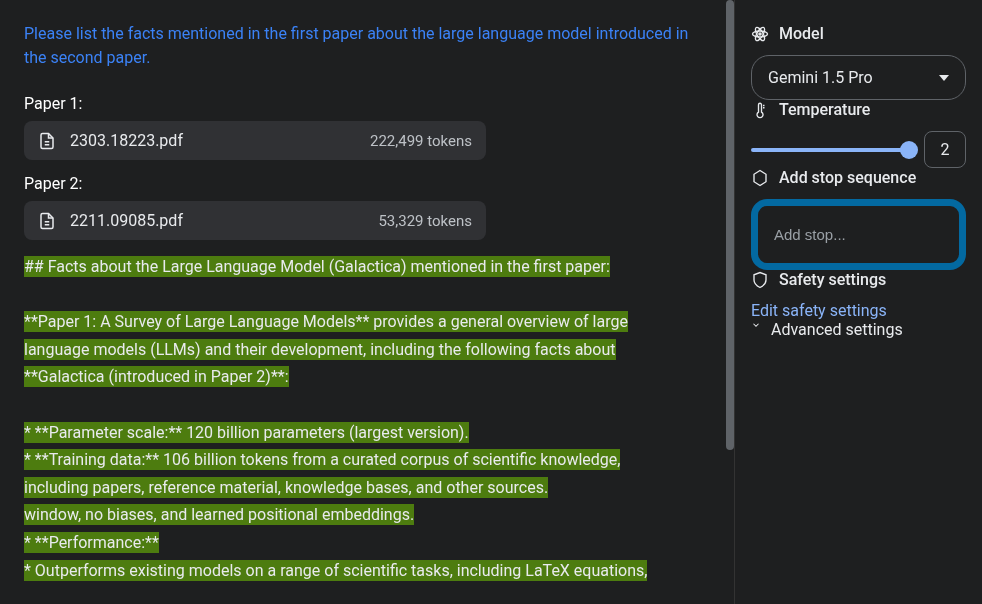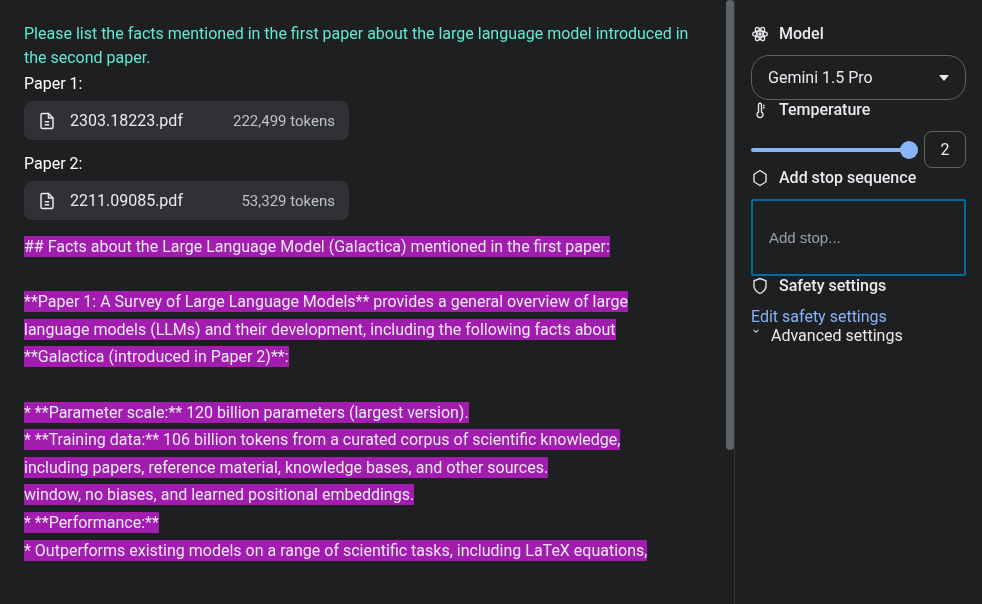--- a/index.html
+++ b/index.html
@@ -31,48 +31,48 @@
   background: #5f6368;
   border-radius: 4px;
 }
 .sidebar {
   width: 248px;
   padding: 24px 16px;
   border-left: 1px solid #333;
   background: #1e1f20;
 }
 .prompt-text {
-  color: #5eead4;
+  color: #3b82f6;
   line-height: 1.5;
-  margin-bottom: 4px;
+  margin-bottom: 24px;
 }
 .paper-label {
   color: #ffffff;
   margin-bottom: 8px;
 }
 .file-chip {
   display: flex;
   align-items: center;
   background: #303134;
   border-radius: 8px;
   padding: 10px 14px;
   margin-bottom: 14px;
-  width: 325px;
+  width: 462px;
 }
 .file-icon {
   width: 18px;
   height: 18px;
   margin-right: 14px;
   flex-shrink: 0;
 }
 .file-name { color: #e8eaed; flex: 1; }
 .file-tokens { color: #bdc1c6; font-size: 15px; }
 .response { line-height: 1.6; }
 .response .hl {
-  background: #a21caf;
+  background: #4d7c0f;
   color: #e8eaed;
   padding: 1px 0;
 }
 .response-block { margin-bottom: 2px; }
 
 
 .section { }
 .sec-header {
   display: flex;
   align-items: center;
@@ -117,23 +117,23 @@
 }
 .slider-val {
   border: 1px solid #5f6368;
   border-radius: 8px;
   padding: 8px 0;
   width: 42px;
   text-align: center;
   color: #e8eaed;
 }
 .text-input {
-  border: 2px solid #0369a1;
-  border-radius: 2px;
-  padding: 28px 16px;
+  border: 7px solid #0369a1;
+  border-radius: 16px;
+  padding: 20px 16px;
   background: transparent;
   color: #e8eaed;
   width: 100%;
   font-size: 15px;
 }
 .text-input::placeholder { color: #9aa0a6; }
 .link { color: #8ab4f8; cursor: pointer; }
 .expand-row {
   display: flex;
   align-items: flex-start;

